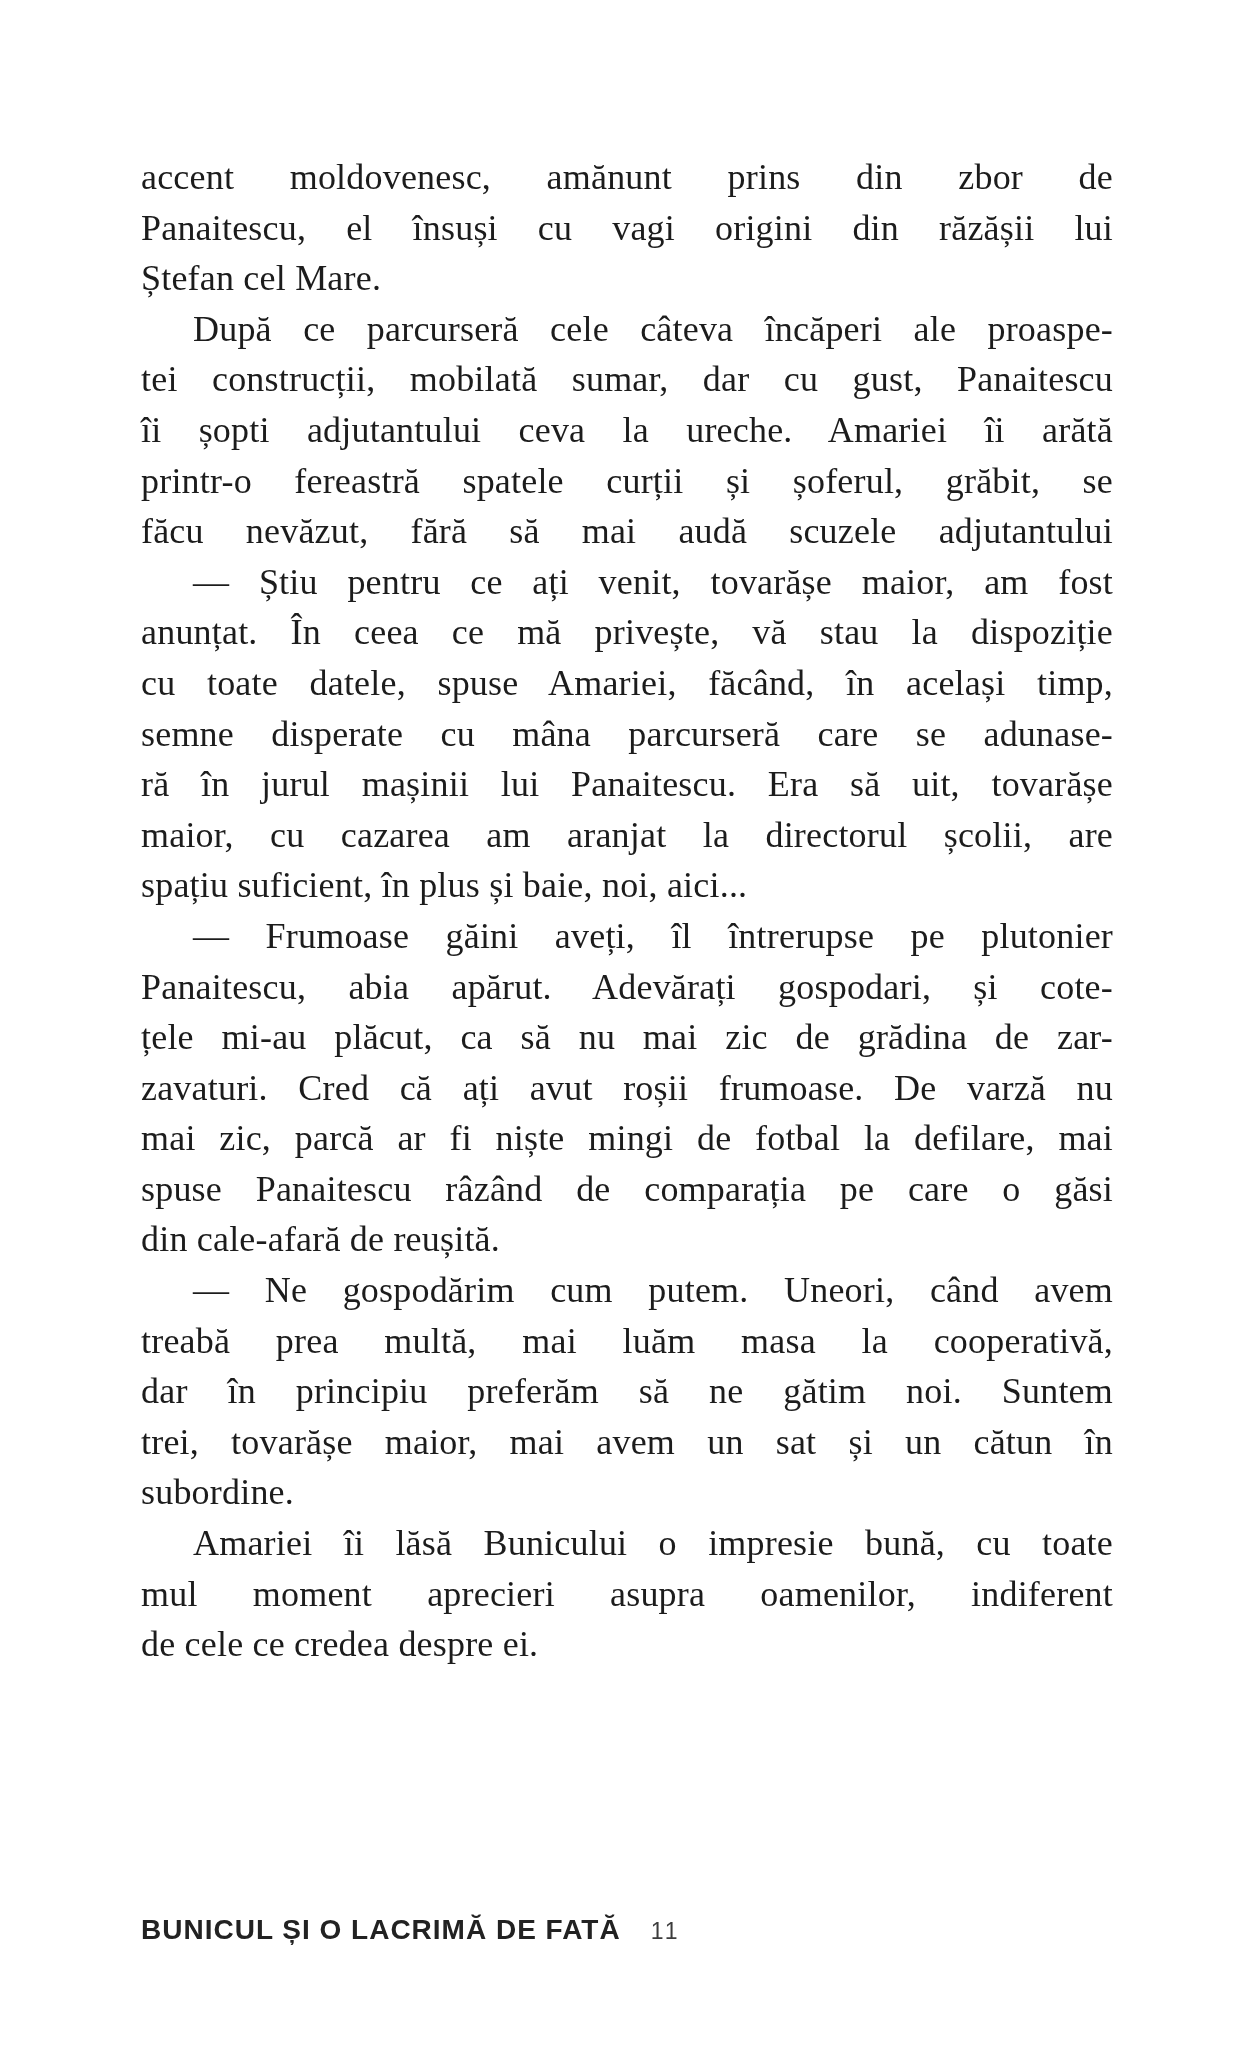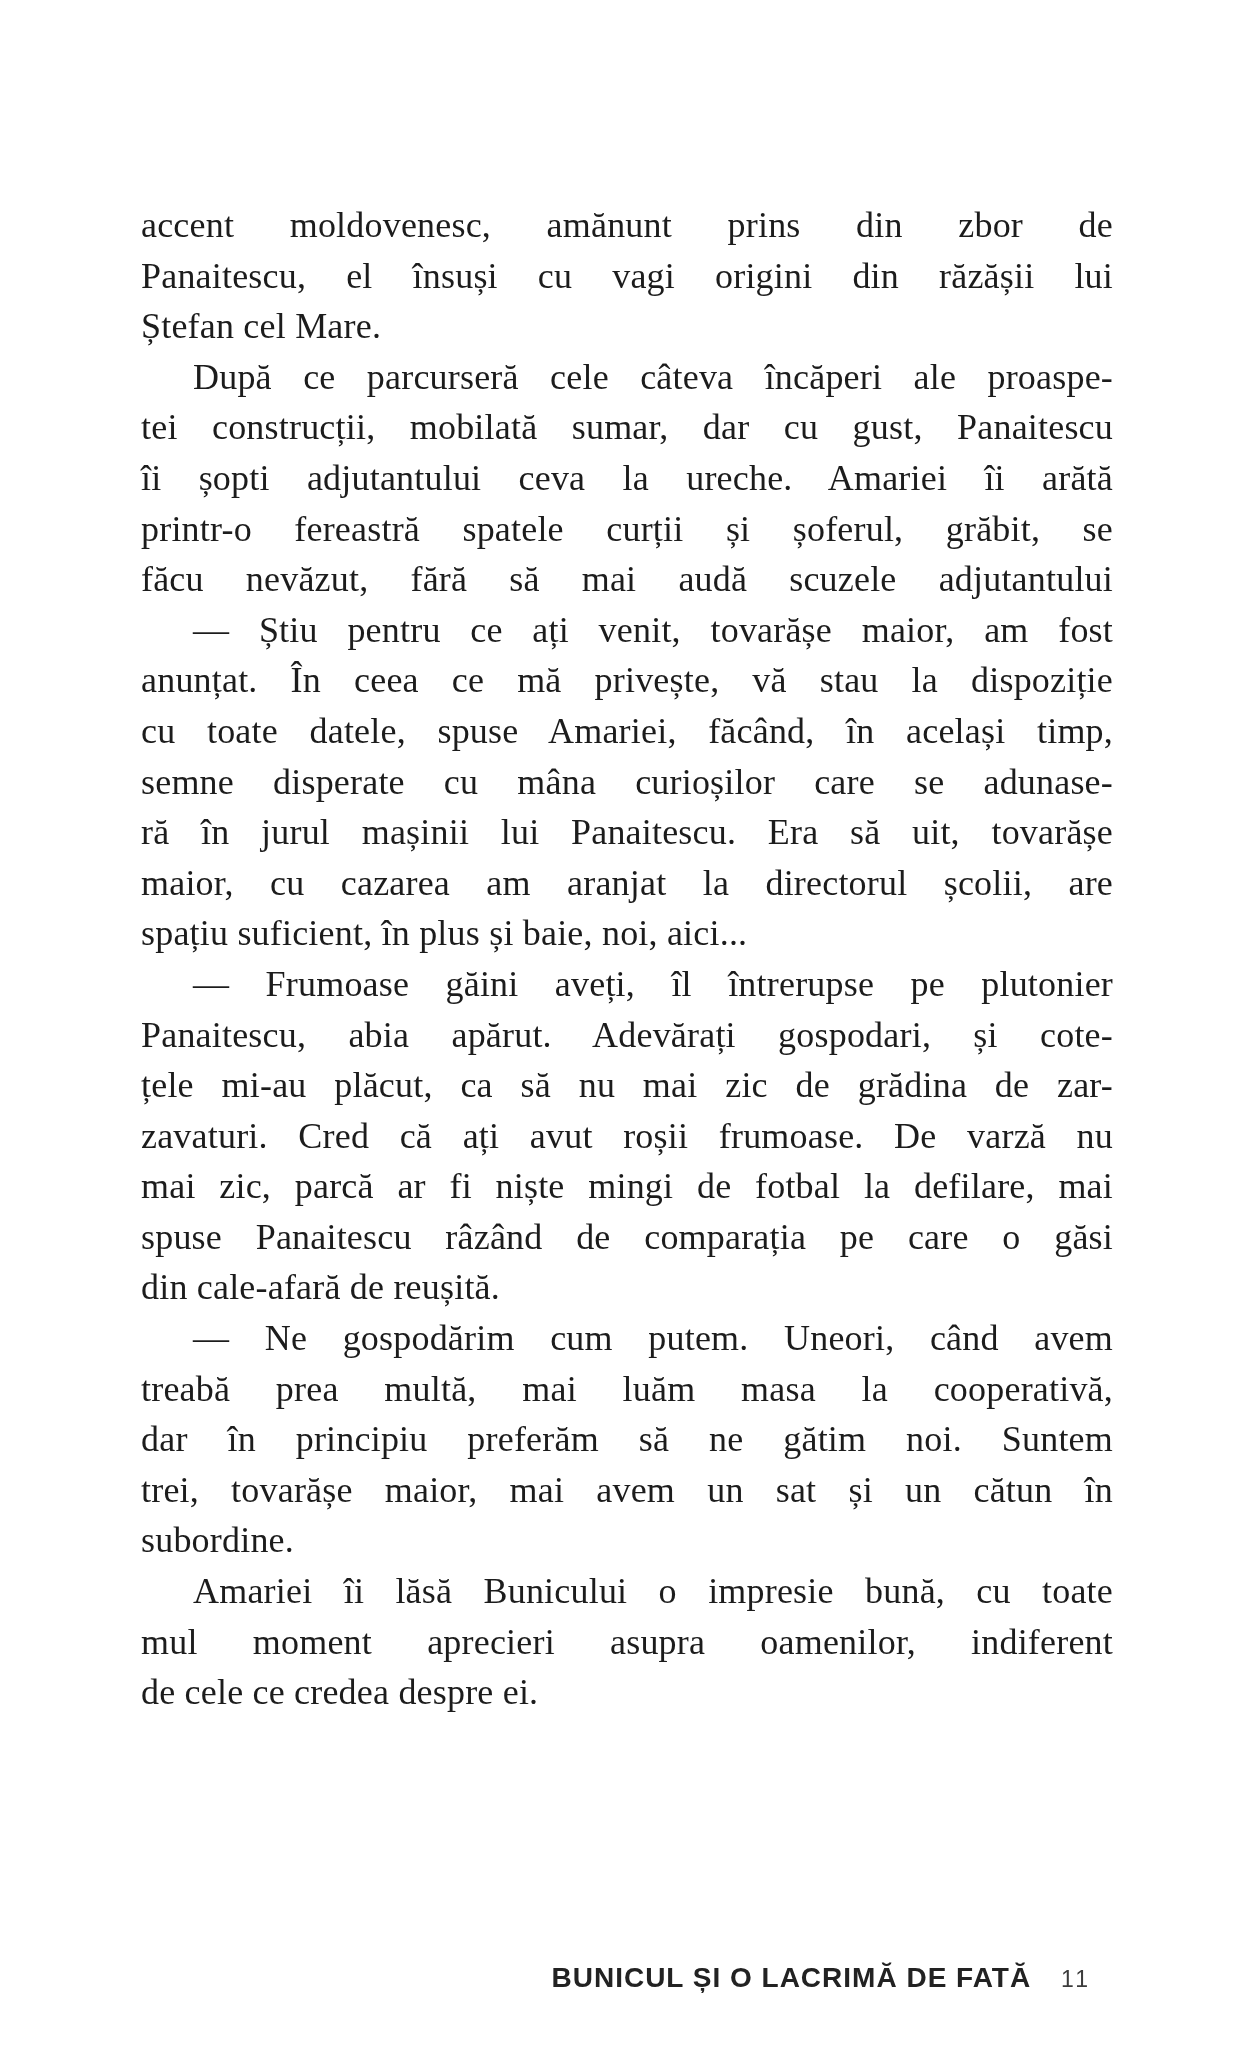--- a/index.html
+++ b/index.html
@@ -14,21 +14,20 @@
     width: 1252px;
     height: 2048px;
     position: relative;
     font-family: "Liberation Serif", "DejaVu Serif", serif;
     color: var(--text);
   }
   .page {
     position: absolute;
     inset: 0;
     background: var(--background);
-    margin-top: 48px;
   }
   .text-block {
     position: absolute;
     left: 141px;
     top: 152px;
     width: 972px;
     font-size: 36px;
     line-height: 50.6px;
     letter-spacing: 0.2px;
   }
@@ -39,21 +38,21 @@
     white-space: normal;
   }
   .line.last { text-align-last: left; }
   .paragraph.indented .line.first { text-indent: 52px; }
   .page-footer {
     position: absolute;
     top: 1914px;
     left: 141px;
     width: 950px;
     display: flex;
-    justify-content: flex-end;
+    justify-content: flex-start;
     align-items: baseline;
     gap: 30px;
     font-family: "Liberation Sans", "DejaVu Sans", sans-serif;
   }
   .footer-title {
     color: var(--footer-title);
     font-size: 28px;
     font-weight: 600;
     letter-spacing: 1px;
     white-space: nowrap;
@@ -79,21 +78,21 @@
         <div class="line first">După ce parcurseră cele câteva încăperi ale proaspe-</div>
         <div class="line">tei construcții, mobilată sumar, dar cu gust, Panaitescu</div>
         <div class="line">îi șopti adjutantului ceva la ureche. Amariei îi arătă</div>
         <div class="line">printr-o fereastră spatele curții și șoferul, grăbit, se</div>
         <div class="line">făcu nevăzut, fără să mai audă scuzele adjutantului</div>
       </div>
       <div class="paragraph indented">
         <div class="line first">— Știu pentru ce ați venit, tovarășe maior, am fost</div>
         <div class="line">anunțat. În ceea ce mă privește, vă stau la dispoziție</div>
         <div class="line">cu toate datele, spuse Amariei, făcând, în același timp,</div>
-        <div class="line">semne disperate cu mâna curioșilor care se adunase-</div>
+        <div class="line">semne disperate cu mâna parcurseră care se adunase-</div>
         <div class="line">ră în jurul mașinii lui Panaitescu. Era să uit, tovarășe</div>
         <div class="line">maior, cu cazarea am aranjat la directorul școlii, are</div>
         <div class="line last">spațiu suficient, în plus și baie, noi, aici...</div>
       </div>
       <div class="paragraph indented">
         <div class="line first">— Frumoase găini aveți, îl întrerupse pe plutonier</div>
         <div class="line">Panaitescu, abia apărut. Adevărați gospodari, și cote-</div>
         <div class="line">țele mi-au plăcut, ca să nu mai zic de grădina de zar-</div>
         <div class="line">zavaturi. Cred că ați avut roșii frumoase. De varză nu</div>
         <div class="line">mai zic, parcă ar fi niște mingi de fotbal la defilare, mai</div>

